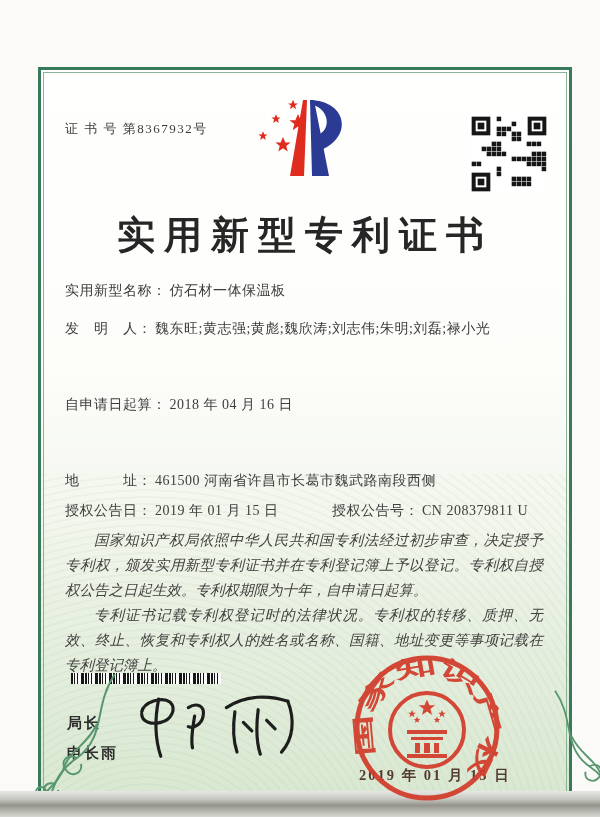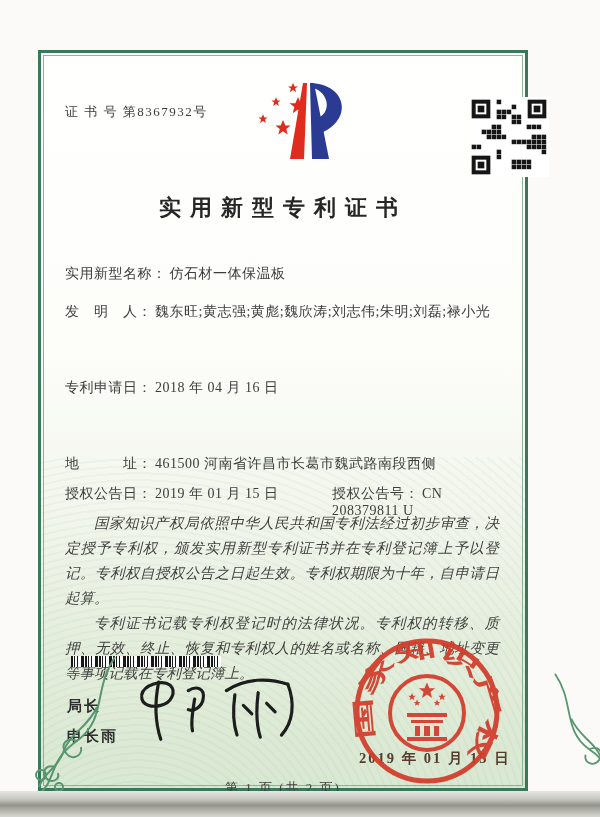--- a/index.html
+++ b/index.html
@@ -6,21 +6,21 @@
   body{
     width:600px;height:817px;overflow:hidden;
     background:#fbfaf8;
     font-family:"Liberation Serif","DejaVu Serif",serif;
     position:relative;
   }
   .photo{position:relative;width:600px;height:817px;}
 
   
   .paper{
-    position:absolute;left:38px;top:50px;width:490px;height:741px;
+    position:absolute;left:38px;top:67px;width:534px;height:741px;
     box-sizing:border-box;
     border:3px solid #37795a;
     background:linear-gradient(180deg,#fffffe 0%,#fdfdfa 40%,#f2f6ec 62%,#e6efdf 78%,#ddead5 92%,#d9e8d2 100%);
   }
   .border-inner{position:absolute;inset:2px;border:1px solid #8ab49a;pointer-events:none;}
   .paper::after{ 
     content:"";position:absolute;left:0;right:0;top:55%;bottom:0;
     background:repeating-radial-gradient(circle at 20% 130%,rgba(90,140,95,.05) 0 2px,transparent 2px 7px);
     pointer-events:none;
   }
@@ -28,21 +28,21 @@
     position:absolute;left:0;right:0;bottom:0;height:26px;
     background:linear-gradient(180deg,#e6e6e2 0%,#c9c9c4 30%,#94948d 55%,#b3b3ad 75%,#d7d7d2 100%);
   }
 
   
   .cert-no{position:absolute;left:24px;top:50px;font-size:13px;letter-spacing:1.5px;color:#3c3c3c;}
   .logo{position:absolute;left:205px;top:24px;width:100px;height:94px;}
   .qr{position:absolute;left:428px;top:44px;width:80px;height:80px;background:#fff;}
   .title{
     position:absolute;left:0;right:0;top:140px;margin:0;
-    text-align:center;font-size:22px;font-weight:700;letter-spacing:9px;color:#262626;
+    text-align:center;font-size:38px;font-weight:700;letter-spacing:9px;color:#262626;
   }
 
   
   .row{position:absolute;left:24px;right:22px;font-size:14px;color:#3d3d3d;letter-spacing:.5px;}
   .r1{top:212px}.r2{top:250px}.r3{top:288px}.r4{top:326px}.r5{top:364px}.r6{top:402px}.r7{top:432px}
   .flabel{color:#3d3d3d;}
   .fvalue{margin-left:3px;}
   .grant-b{position:absolute;left:267px;top:0;}
 
   
@@ -174,21 +174,21 @@
 
     <h1 class="title">实用新型专利证书</h1>
 
     <div class="row r1">
       <span class="flabel">实用新型名称：</span><span class="fvalue">仿石材一体保温板</span>
     </div>
     <div class="row r2">
       <span class="flabel">发　明　人：</span><span class="fvalue">魏东旺;黄志强;黄彪;魏欣涛;刘志伟;朱明;刘磊;禄小光</span>
     </div>
     <div class="row r4">
-      <span class="flabel">专利申请日：</span><span class="fvalue">2018 年 04 月 16 日</span>
+      <span class="flabel">自申请日起算：</span><span class="fvalue">2018 年 04 月 16 日</span>
     </div>
     <div class="row r6">
       <span class="flabel">地　　　址：</span><span class="fvalue">461500 河南省许昌市长葛市魏武路南段西侧</span>
     </div>
     <div class="row r7" style="position:absolute;">
       <span class="flabel">授权公告日：</span><span class="fvalue">2019 年 01 月 15 日</span>
       <span class="grant-b">
         <span class="flabel">授权公告号：</span><span class="fvalue">CN 208379811 U</span>
       </span>
     </div>

